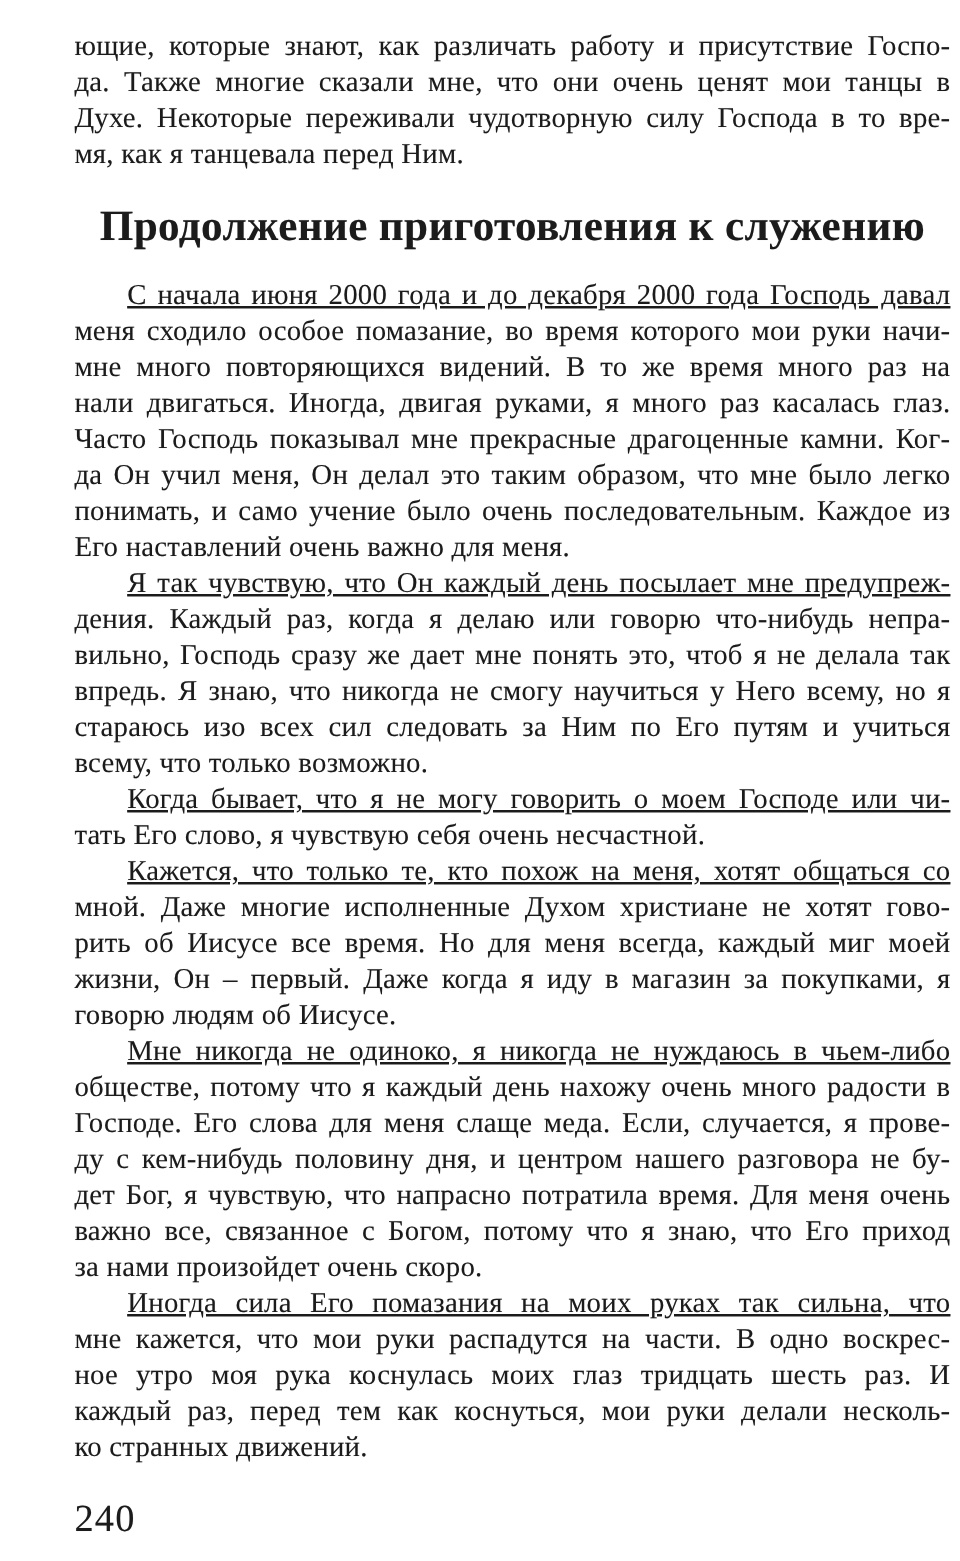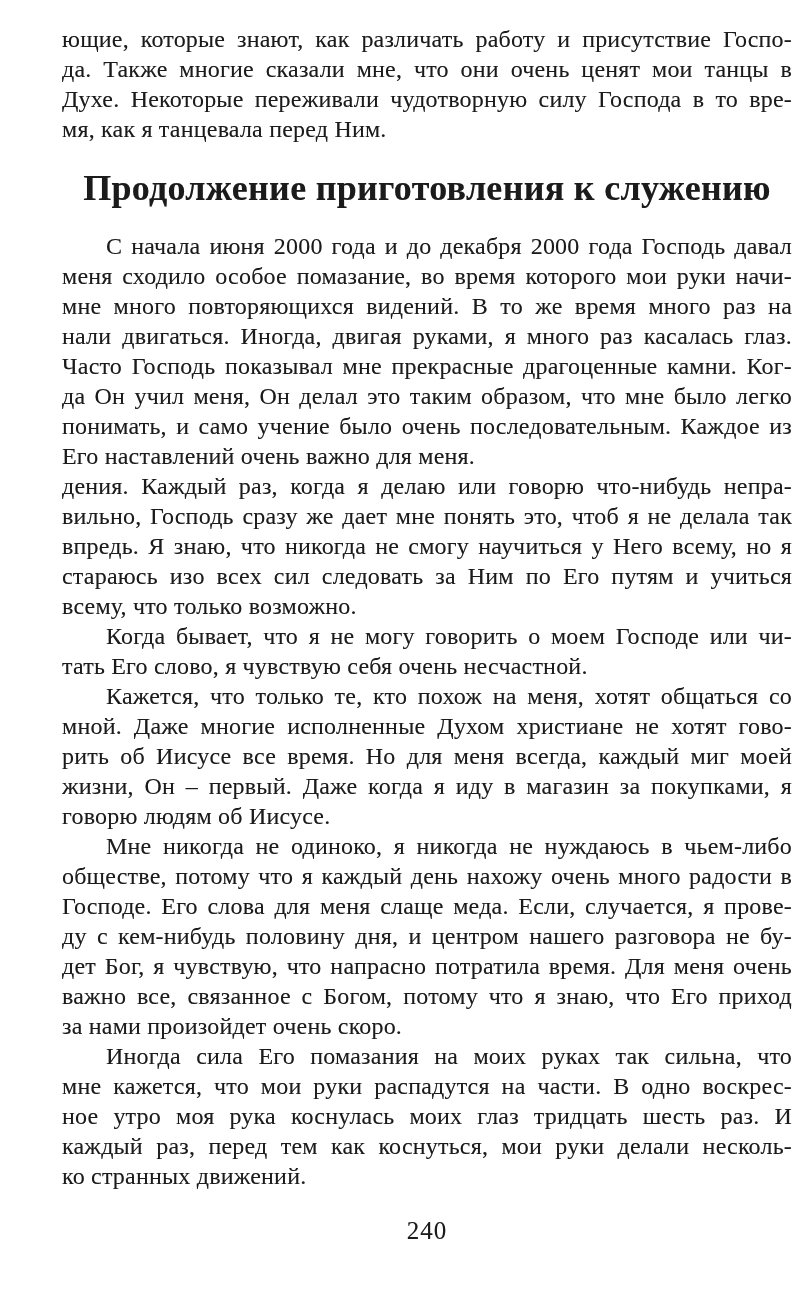--- a/index.html
+++ b/index.html
@@ -37,34 +37,35 @@
     text-align-last: justify;
     letter-spacing: 0.2px;
     text-shadow: 0 0 0.6px rgba(20,20,20,0.35);
   }
   .ln.last {
     text-align: right;
     text-align-last: left;
   }
   .ln.ind {
     padding-left: 44px;
+    text-decoration: underline;
   }
   .heading {
     margin: 28px 0 27px 0;
     font-size: 36px;
     line-height: 32px;
     font-weight: bold;
     text-align: center;
     letter-spacing: 0.3px;
     text-shadow: 0 0 0.6px rgba(20,20,20,0.35);
   }
   .pagenum {
     margin-top: 26px;
-    font-size: 25px;
-    text-align: center;
+    font-size: 32px;
+    text-align: left;
     letter-spacing: 1px;
     text-shadow: 0 0 0.6px rgba(20,20,20,0.35);
   }
 </style>
 </head>
 <body>
 
 <div class="page">
   <div class="textblock">
 
@@ -82,20 +83,21 @@
       <span class="ln">меня сходило особое помазание, во время которого мои руки начи-</span>
       <span class="ln">мне много повторяющихся видений. В то же время много раз на</span>
       <span class="ln">нали двигаться. Иногда, двигая руками, я много раз касалась глаз.</span>
       <span class="ln">Часто Господь показывал мне прекрасные драгоценные камни. Ког-</span>
       <span class="ln">да Он учил меня, Он делал это таким образом, что мне было легко</span>
       <span class="ln">понимать, и само учение было очень последовательным. Каждое из</span>
       <span class="ln last">Его наставлений очень важно для меня.</span>
     </p>
 
     <p class="para">
+      <span class="ln ind">Я так чувствую, что Он каждый день посылает мне предупреж-</span>
       <span class="ln">дения. Каждый раз, когда я делаю или говорю что-нибудь непра-</span>
       <span class="ln">вильно, Господь сразу же дает мне понять это, чтоб я не делала так</span>
       <span class="ln">впредь. Я знаю, что никогда не смогу научиться у Него всему, но я</span>
       <span class="ln">стараюсь изо всех сил следовать за Ним по Его путям и учиться</span>
       <span class="ln last">всему, что только возможно.</span>
     </p>
 
     <p class="para">
       <span class="ln ind">Когда бывает, что я не могу говорить о моем Господе или чи-</span>
       <span class="ln last">тать Его слово, я чувствую себя очень несчастной.</span>

